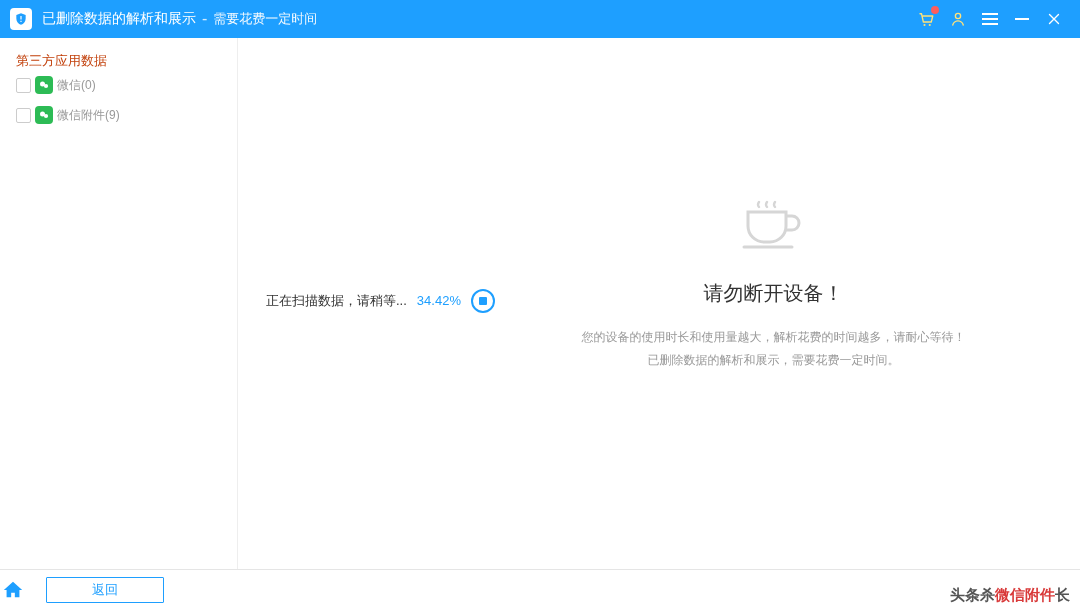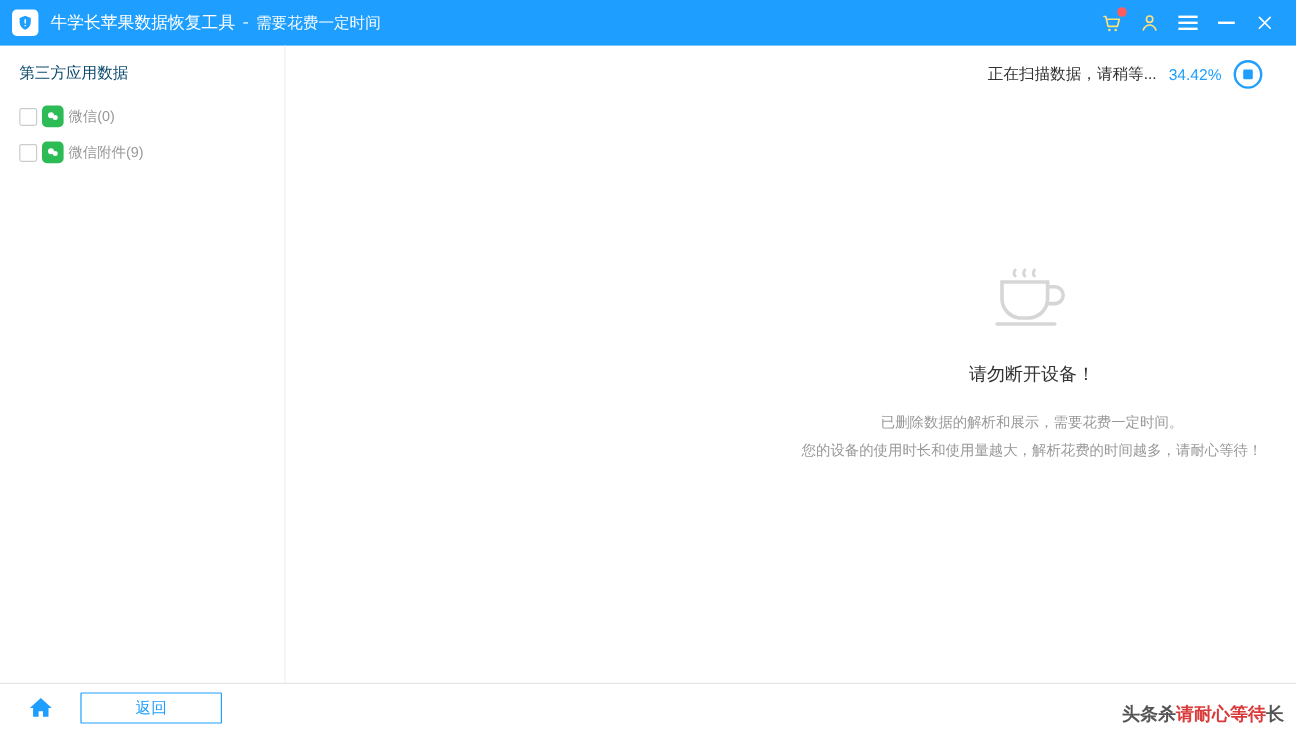--- a/index.html
+++ b/index.html
@@ -19,56 +19,56 @@
     .cart { color: #ffe27a; }
     .hamb { display: flex; flex-direction: column; gap: 3px; }
     .hamb span { width: 16px; height: 2px; background: #fff; }
     .min-dash { width: 14px; height: 2px; background: #fff; }
     .closex svg { stroke: #fff; }
 
     .body-area { display: flex; height: 531px; }
     .sidebar { width: 238px; border-right: 1px solid #eee; padding: 14px 16px; }
     .select-all { display: flex; align-items: center; gap: 8px; color: #555; font-size: 13px; margin-bottom: 18px; }
     .chk { width: 15px; height: 15px; border: 1px solid #ccc; border-radius: 2px; cursor: pointer; flex-shrink: 0; }
-    .cat-title { font-size: 13px; color: #0c4a6e; margin-bottom: 12px; }
+    .cat-title { font-size: 13px; color: #c2410c; }
     .cat-item { display: flex; align-items: center; gap: 4px; font-size: 12px; color: #999; padding: 6px 0; }
     .app-ico { width: 18px; height: 18px; border-radius: 4px; background: #2dbb55; display: flex; align-items: center; justify-content: center; flex-shrink: 0; }
     .app-ico svg { width: 12px; height: 12px; fill: #fff; }
 
-    .main { flex: 1; padding: 12px 28px 18px; display: flex; flex-direction: column; align-items: flex-end; }
+    .main { flex: 1; padding: 12px 28px 18px; display: flex; flex-direction: row; }
     .scan-header { display: flex; align-items: center; gap: 10px; font-size: 13px; }
     .scan-label { color: #333; }
     .scan-pct { color: #1e9fff; }
     .pause-btn { margin-left: auto; width: 24px; height: 24px; border: 2px solid #1e9fff; border-radius: 50%; display: flex; align-items: center; justify-content: center; cursor: pointer; }
     .pause-inner { width: 8px; height: 8px; background: #1e9fff; border-radius: 1px; }
     .prog-track { height: 6px; background: #e8e8e8; border-radius: 3px; margin-top: 8px; overflow: hidden; }
     .prog-fill { height: 100%; background: #1e9fff; border-radius: 3px; }
 
     .empty { flex: 1; display: flex; flex-direction: column; align-items: center; justify-content: center; gap: 5px; margin-top: -30px; }
     .empty svg { margin-bottom: 25px; }
-    .empty-title { font-size: 15px; color: #333; margin-bottom: 14px; font-weight: 500; }
+    .empty-title { font-size: 20px; color: #333; margin-bottom: 14px; font-weight: 500; }
     .empty-desc { font-size: 12px; color: #999; line-height: 1.9; text-align: center; }
 
-    .footer { height: 40px; border-top: 1px solid #e5e5e5; display: flex; align-items: center; padding: 0 23px; position: relative; }
+    .footer { height: 40px; border-top: 1px solid #e5e5e5; display: flex; align-items: center; padding: 0 2px; position: relative; }
     .home-btn { width: 22px; height: 22px; color: #1e9fff; cursor: pointer; margin-right: 22px; }
     .home-btn svg { width: 22px; height: 22px; fill: #1e9fff; }
     .back-btn { width: 118px; height: 26px; border: 1px solid #1e9fff; color: #1e9fff; display: flex; align-items: center; justify-content: center; font-size: 13px; border-radius: 1px; cursor: pointer; }
     .watermark { position: absolute; right: 10px; bottom: 4px; font-size: 15px; color: #555; font-weight: 600; }
     .watermark .hl { color: #d93a3a; }
   </style>
 </head>
 <body>
 
 <div class="titlebar">
   <div class="logo-badge">
     <svg viewBox="0 0 24 24">
         <path d="M12 2 4 5v6c0 5 3.4 9.7 8 11 4.6-1.3 8-6 8-11V5l-8-3zM11 7h2v6h-2V7zm0 8h2v2h-2v-2z"></path>
       </svg>
   </div>
-  <span class="title-main">牛学长苹果数据恢复工具</span>
+  <span class="title-main">已删除数据的解析和展示</span>
   <span class="title-sep">-</span>
   <span class="title-sub">需要花费一定时间</span>
 
   <div class="titlebar-right">
     <div class="tb-ico cart">
       <svg viewBox="0 0 24 24">
           <path d="M4 5h2l2.5 11H19l2-8H8" stroke-linecap="round" stroke-linejoin="round"></path>
           <circle cx="10" cy="20" r="1.4" fill="#ffe27a" stroke="none"></circle>
           <circle cx="17" cy="20" r="1.4" fill="#ffe27a" stroke="none"></circle>
         </svg>
@@ -137,32 +137,32 @@
 
     <div class="empty">
       <svg width="62" height="50" viewBox="0 0 62 50">
         <path d="M6 12 h38 v14 a16 16 0 0 1 -16 16 h-6 a16 16 0 0 1 -16 -16 z" fill="none" stroke="#d6d6d6" stroke-width="3"></path>
         <path d="M44 16 h6 a7 7 0 0 1 0 14 h-6" fill="none" stroke="#d6d6d6" stroke-width="3"></path>
         <path d="M17 2 q-2 3 0 5 M25 2 q-2 3 0 5 M33 2 q-2 3 0 5" fill="none" stroke="#d6d6d6" stroke-width="2.4" stroke-linecap="round"></path>
         <line x1="2" y1="47" x2="50" y2="47" stroke="#d6d6d6" stroke-width="3" stroke-linecap="round"></line>
       </svg>
       <div class="empty-title">请勿断开设备！</div>
       <div class="empty-desc">
+        <div>您的设备的使用时长和使用量越大，解析花费的时间越多，请耐心等待！</div>
         <div>已删除数据的解析和展示，需要花费一定时间。</div>
-        <div>您的设备的使用时长和使用量越大，解析花费的时间越多，请耐心等待！</div>
       </div>
     </div>
   </main>
 </div>
 
 <div class="footer">
   <div class="home-btn">
     <svg viewBox="0 0 24 24">
         <path d="M12 3 2 12h3v8h5v-5h4v5h5v-8h3z"></path>
       </svg>
   </div>
   <div class="back-btn">
     <span>返回</span>
   </div>
   <div class="watermark">
-    <span>头条杀</span><span class="hl">请耐心等待</span><span>长</span>
+    <span>头条杀</span><span class="hl">微信附件</span><span>长</span>
   </div>
 </div>
 
 </body></html>

